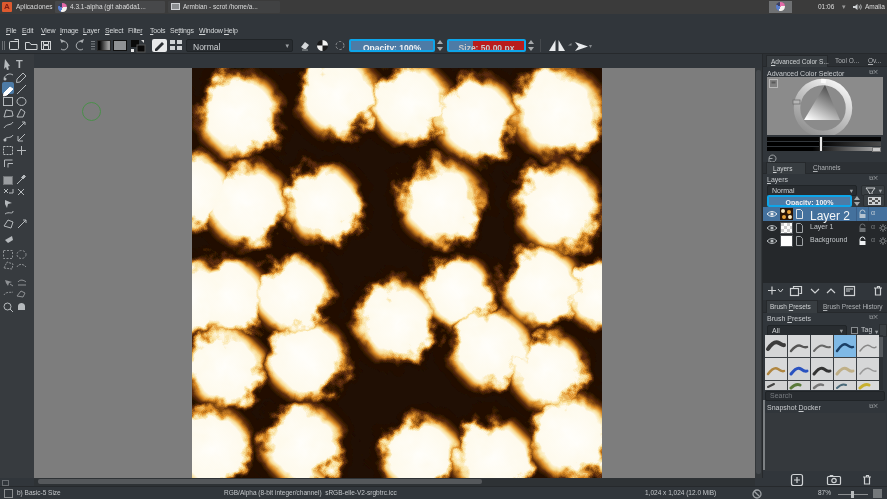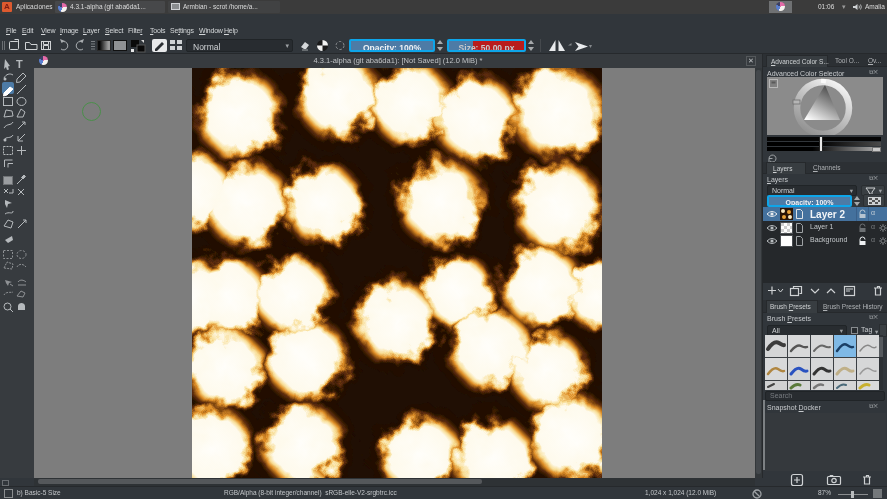--- a/index.html
+++ b/index.html
@@ -191,25 +191,20 @@
         <path d="M10 230l3 2" stroke="#8f9295"></path>
     <path d="M18 228c2-3 6-2 8 0M18 231h8" stroke="#8f9295"></path>
     <path d="M4 241c2-4 7-2 9-3" stroke-dasharray="2 1" stroke="#8f9295"></path>
     <path d="M17 242l4-5 4 2-2 4z" stroke="#8f9295"></path>
     <circle cx="7.5" cy="252.5" r="3.5"></circle>
         <path d="M10 255l3 3"></path>
     <path d="M18 252c0-2 2-3 3.5-3s3.5 1 3.5 3v4h-7z" fill="#b6babd" stroke="none"></path>
   </svg>
 </div>
 
-<div class="abs" id="tabbar">
-  <div class="abs" style="left:5px;top:2px;width:9px;height:9px;border-radius:50%;background:conic-gradient(#e46ba8 0 90deg,#f4f2ef 0 200deg,#5a7fd0 0 290deg,#3b3f63 0);"></div>
-  <div class="ctext" style="top:2px;">4.3.1-alpha (git aba6da1):  [Not Saved] (12.0 MiB) *</div>
-  <div class="abs" style="left:712px;top:2px;width:10px;height:10px;border:1px solid #55595c;color:#c0c3c6;font-size:7px;line-height:8px;text-align:center;">✕</div>
-</div>
 
 <div class="abs" id="canvas">
   <div class="abs" style="left:158px;top:0px;width:410px;height:410px;" id="artwork">
   <svg width="410" height="410" viewBox="0 0 410 410">
     <defs>
       <radialGradient id="cg">
         <stop offset="0" stop-color="#fffefa"></stop>
         <stop offset="0.58" stop-color="#fefaec"></stop>
         <stop offset="0.65" stop-color="#f8dd94"></stop>
         <stop offset="0.71" stop-color="#df8f28"></stop>
@@ -342,21 +337,21 @@
         </svg>
     <div class="abs" style="left:17px;top:1px;width:13px;height:12px;background:#2a1405;overflow:hidden;">
       <div class="abs" style="left:1px;top:1px;width:4px;height:4px;background:#f8e8c0;border-radius:50%;"></div>
       <div class="abs" style="left:7px;top:2px;width:4px;height:4px;background:#e9a238;border-radius:50%;"></div>
       <div class="abs" style="left:2px;top:7px;width:4px;height:4px;background:#e9a238;border-radius:50%;"></div>
       <div class="abs" style="left:8px;top:7px;width:4px;height:4px;background:#f8e8c0;border-radius:50%;"></div>
     </div>
     <svg class="abs" style="left:32px;top:2px;" width="9" height="10">
           <path d="M1.5 9.5v-9h4l2 2v7z" fill="none" stroke="#dfe3e6"></path>
         </svg>
-    <span class="abs" style="left:47px;top:2px;color:#f2f5f7;font-size:10px;font-weight:bold;">Layer 2</span>
+    <span class="abs" style="left:47px;top:2px;color:#f2f5f7;font-size:12px;font-weight:normal;">Layer 2</span>
     <div class="abs" style="left:93px;top:0;width:1px;height:14px;background:#3a608a;"></div>
     <div class="abs" style="left:105px;top:0;width:1px;height:14px;background:#3a608a;"></div>
     <svg class="abs" style="left:95px;top:2px;" width="9" height="10" opacity="0.75">
           <path d="M2 5V3.5a2.5 2.5 0 0 1 5 0" fill="none" stroke="#dce0e3"></path>
           <rect x="1.5" y="5" width="6" height="4" fill="#dce0e3"></rect>
         </svg>
     <span class="abs" style="left:108px;top:2px;color:#dce0e3;font-size:7px;opacity:.8;">α</span>
     <svg class="abs" style="left:3px;top:16px;" width="12" height="10">
           <path d="M1 5q5-5 10 0q-5 5-10 0z" fill="none" stroke="#b9bdc0"></path>
           <circle cx="6" cy="5" r="1.6" fill="#b9bdc0"></circle>

